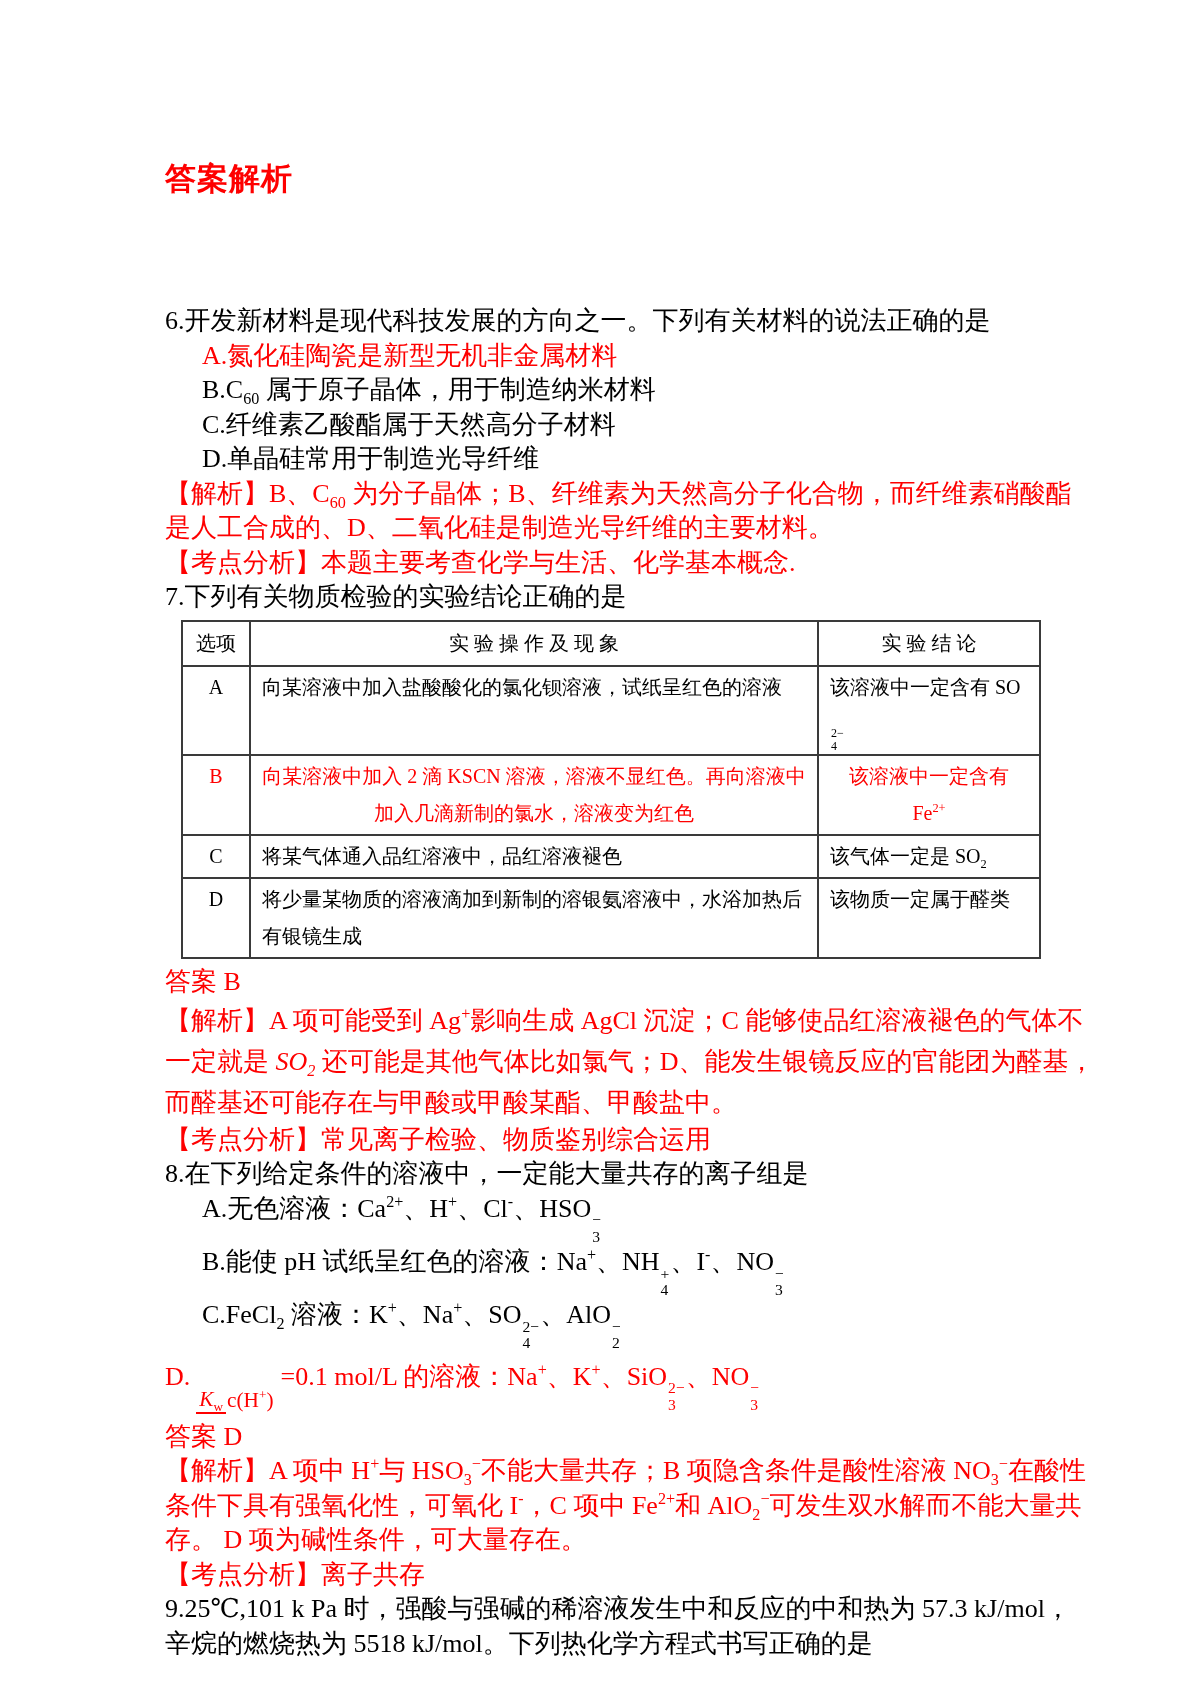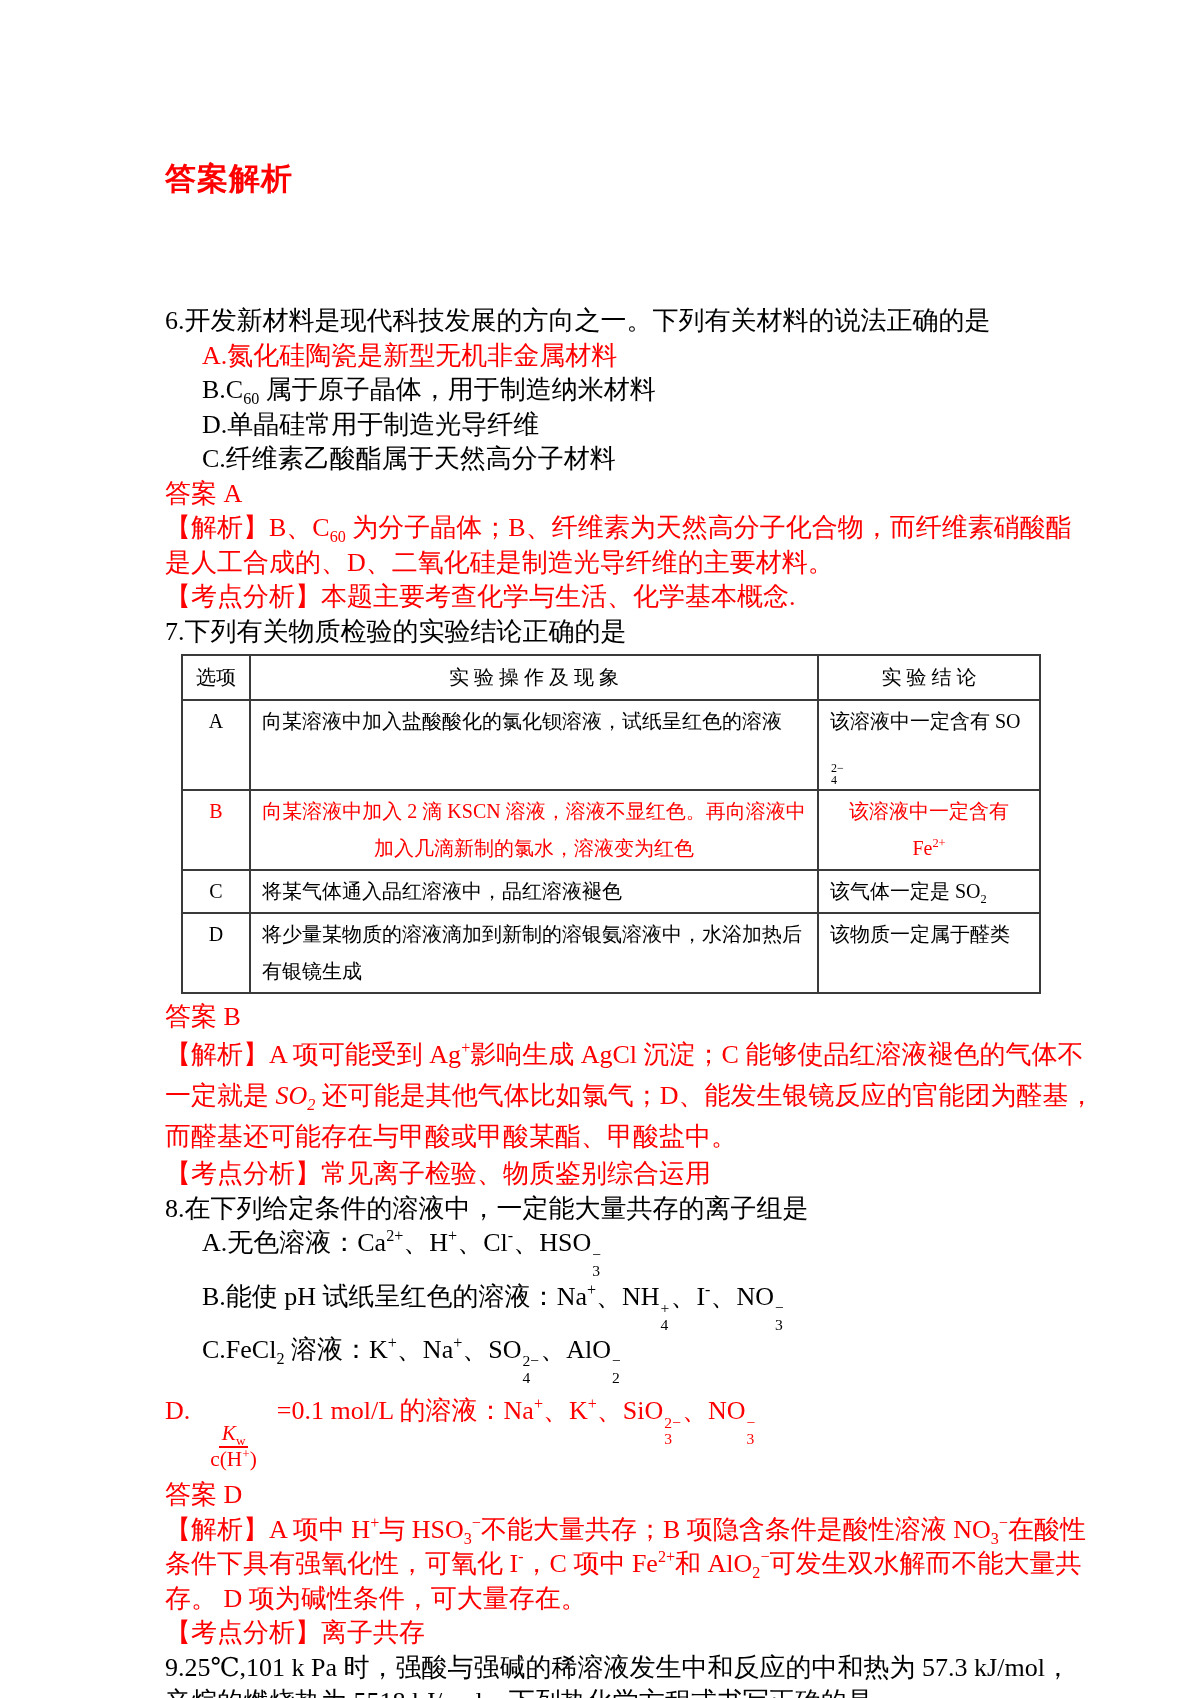--- a/index.html
+++ b/index.html
@@ -16,21 +16,21 @@
     font-family:"Liberation Sans","DejaVu Sans",sans-serif;
   }
   p.line { margin:0; font-size:26px; line-height:34.5px; white-space:normal; }
   p.loose { line-height:41px; }
   .indent { padding-left:37px; }
   .red { color:#fe0000; }
   .sup { font-size:0.62em; vertical-align:super; line-height:0; }
   .sub { font-size:0.62em; vertical-align:sub; line-height:0; }
   .i { font-style:italic; }
   .stk { display:inline-flex; flex-direction:column; align-items:flex-start; font-size:0.6em; line-height:1.05; vertical-align:-0.55em; padding:0 1px; }
-  .frac { display:inline-flex; flex-direction:column; align-items:center; font-size:0.82em; line-height:1.12; vertical-align:-1.0em; margin:0 19px; }
+  .frac { display:inline-flex; flex-direction:row; align-items:center; font-size:0.82em; line-height:1.12; vertical-align:-1.0em; margin:0 6px; }
   .frac .num { border-bottom:2px solid currentColor; padding:0 3px; }
   .frac .den { padding:0 1px; }
   .frac-line { padding:8px 0 6px 0; }
   table.qtable { border-collapse:collapse; table-layout:fixed; width:858px; margin:5px 0 6px 16px; }
   table.qtable th, table.qtable td {
     border:2px solid #3a3a3a; font-size:20px; line-height:37px;
     padding:2px 11px; font-weight:normal; vertical-align:top; text-align:left;
     overflow:hidden;
   }
   table.qtable th { text-align:center; padding:3px 4px; }
@@ -42,23 +42,22 @@
 <body>
 
 <div class="page">
 
   <h1 class="title">答案解析</h1>
 
   <section>
     <p class="line"><span>6.开发新材料是现代科技发展的方向之一。下列有关材料的说法正确的是</span></p>
     <p class="line indent red"><span>A.氮化硅陶瓷是新型无机非金属材料</span></p>
     <p class="line indent"><span>B.C</span><span class="sub">60</span><span> 属于原子晶体，用于制造纳米材料</span></p>
+    <p class="line indent"><span>C.纤维素乙酸酯属于天然高分子材料</span></p>
     <p class="line indent"><span>D.单晶硅常用于制造光导纤维</span></p>
-    <p class="line indent"><span>C.纤维素乙酸酯属于天然高分子材料</span></p>
-    <p class="line red">答案 A</p>
     <p class="line red"><span>【解析】B、C</span><span class="sub">60</span><span> 为分子晶体；B、纤维素为天然高分子化合物，而纤维素硝酸酯是人工合成的、D、二氧化硅是制造光导纤维的主要材料。</span></p>
     <p class="line red"><span>【考点分析】本题主要考查化学与生活、化学基本概念.</span></p>
   </section>
 
   <section>
     <p class="line"><span>7.下列有关物质检验的实验结论正确的是</span></p>
     <table class="qtable">
       <colgroup>
           <col style="width:68px">
           <col style="width:568px">

